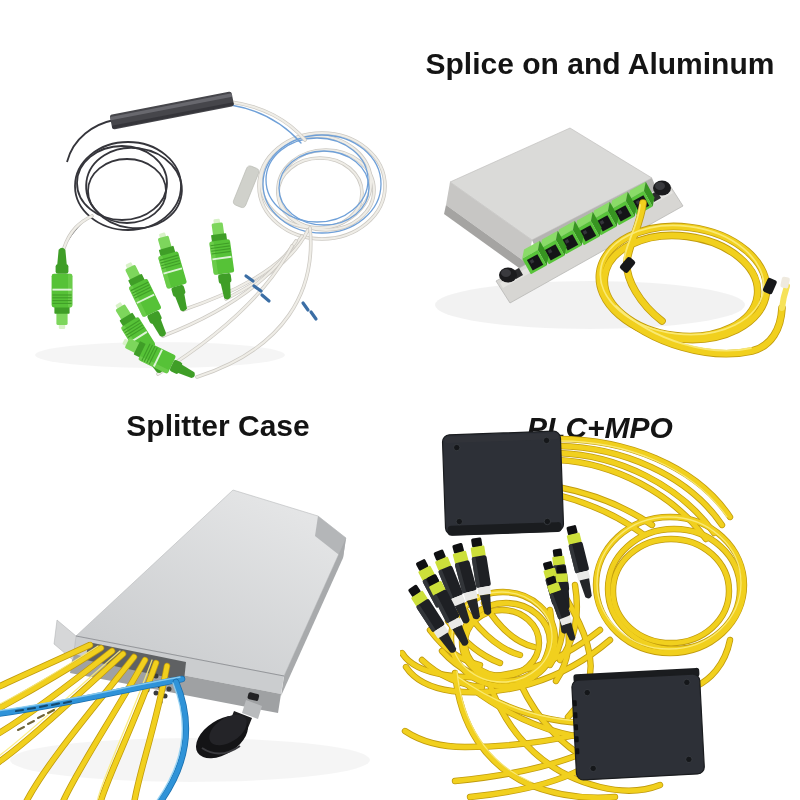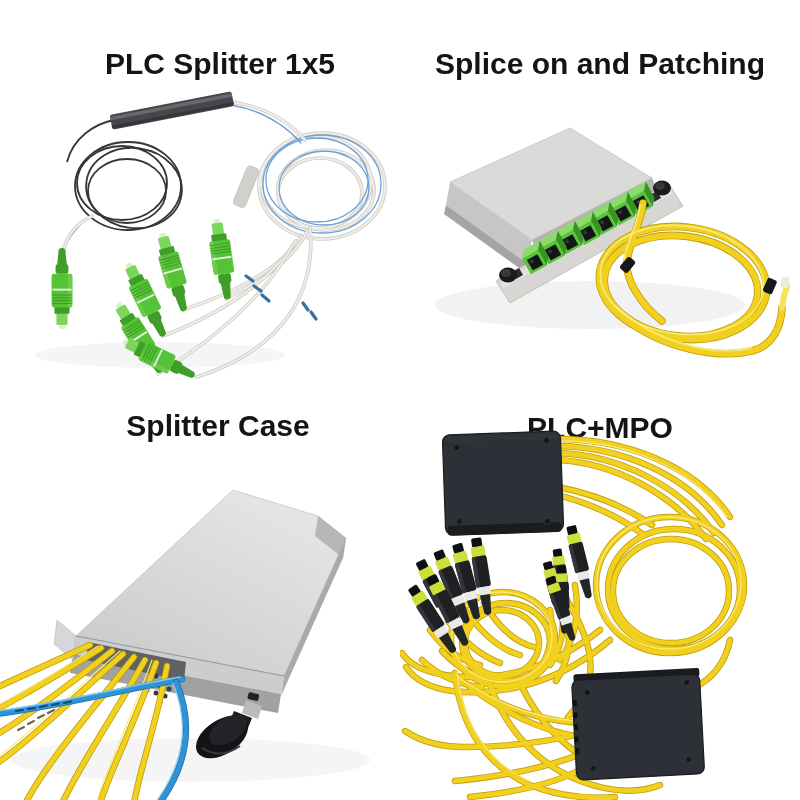--- a/index.html
+++ b/index.html
@@ -3,21 +3,21 @@
 <meta charset="utf-8">
 <style>
   html,body{margin:0;padding:0;background:var(--page-bg,#fff);}
   .canvas{position:relative;width:800px;height:800px;background:var(--page-bg,#fff);overflow:hidden;
           font-family:"Liberation Sans",sans-serif;}
   .ptitle{position:absolute;text-align:center;font-weight:bold;font-size:30px;color:var(--title-text,#141414);
           letter-spacing:0;white-space:nowrap;}
   #t1{left:20px;top:22px;width:400px;}
   #t2{left:400px;top:22px;width:400px;}
   #t3{left:18px;top:384px;width:400px;}
-  #t4{left:400px;top:386px;width:400px;}
+  #t4{left:400px;top:386px;width:400px;font-style:italic;}
   figure{margin:0;position:absolute;}
   #f1{left:10px;top:80px;}
   #f2{left:400px;top:80px;}
   #f3{left:0px;top:430px;}
   #f4{left:400px;top:425px;}
   svg{display:block;}
   
   .fk{fill:none;stroke:var(--fiber-black);stroke-width:1.8;}
   .fo{fill:none;stroke:var(--fiber-white-edge);stroke-width:3.6;stroke-linecap:round;}
   .fm{fill:none;stroke:var(--fiber-white);stroke-width:2.1;stroke-linecap:round;}
@@ -38,22 +38,21 @@
   .sc-light{fill:var(--sc-green-light);}
   .sc-pale{fill:var(--sc-green-pale);}
   .sc-mid{fill:var(--sc-green-dark);}
   .sc-boot{fill:var(--sc-green-dark);}
 </style>
 </head>
 <body>
 
 <div class="canvas">
 
-  <h2 class="ptitle" id="t1">PLC Splitter 1x5</h2>
-  <h2 class="ptitle" id="t2">Splice on and Patching</h2>
+  <h2 class="ptitle" id="t2">Splice on and Aluminum</h2>
   <h2 class="ptitle" id="t3">Splitter Case</h2>
   <h2 class="ptitle" id="t4">PLC+MPO</h2>
 
   <figure id="f1">
   <svg width="390" height="300" viewBox="0 0 390 300">
     <defs>
       <g id="sc">
         <rect class="sc-pale" x="-4" y="-5" width="8" height="7" rx="1.5"></rect>
         <rect class="sc-light" x="-7" y="0" width="14" height="16" rx="2"></rect>
         <rect class="sc-mid" x="-9.5" y="14" width="19" height="10" rx="1"></rect>

